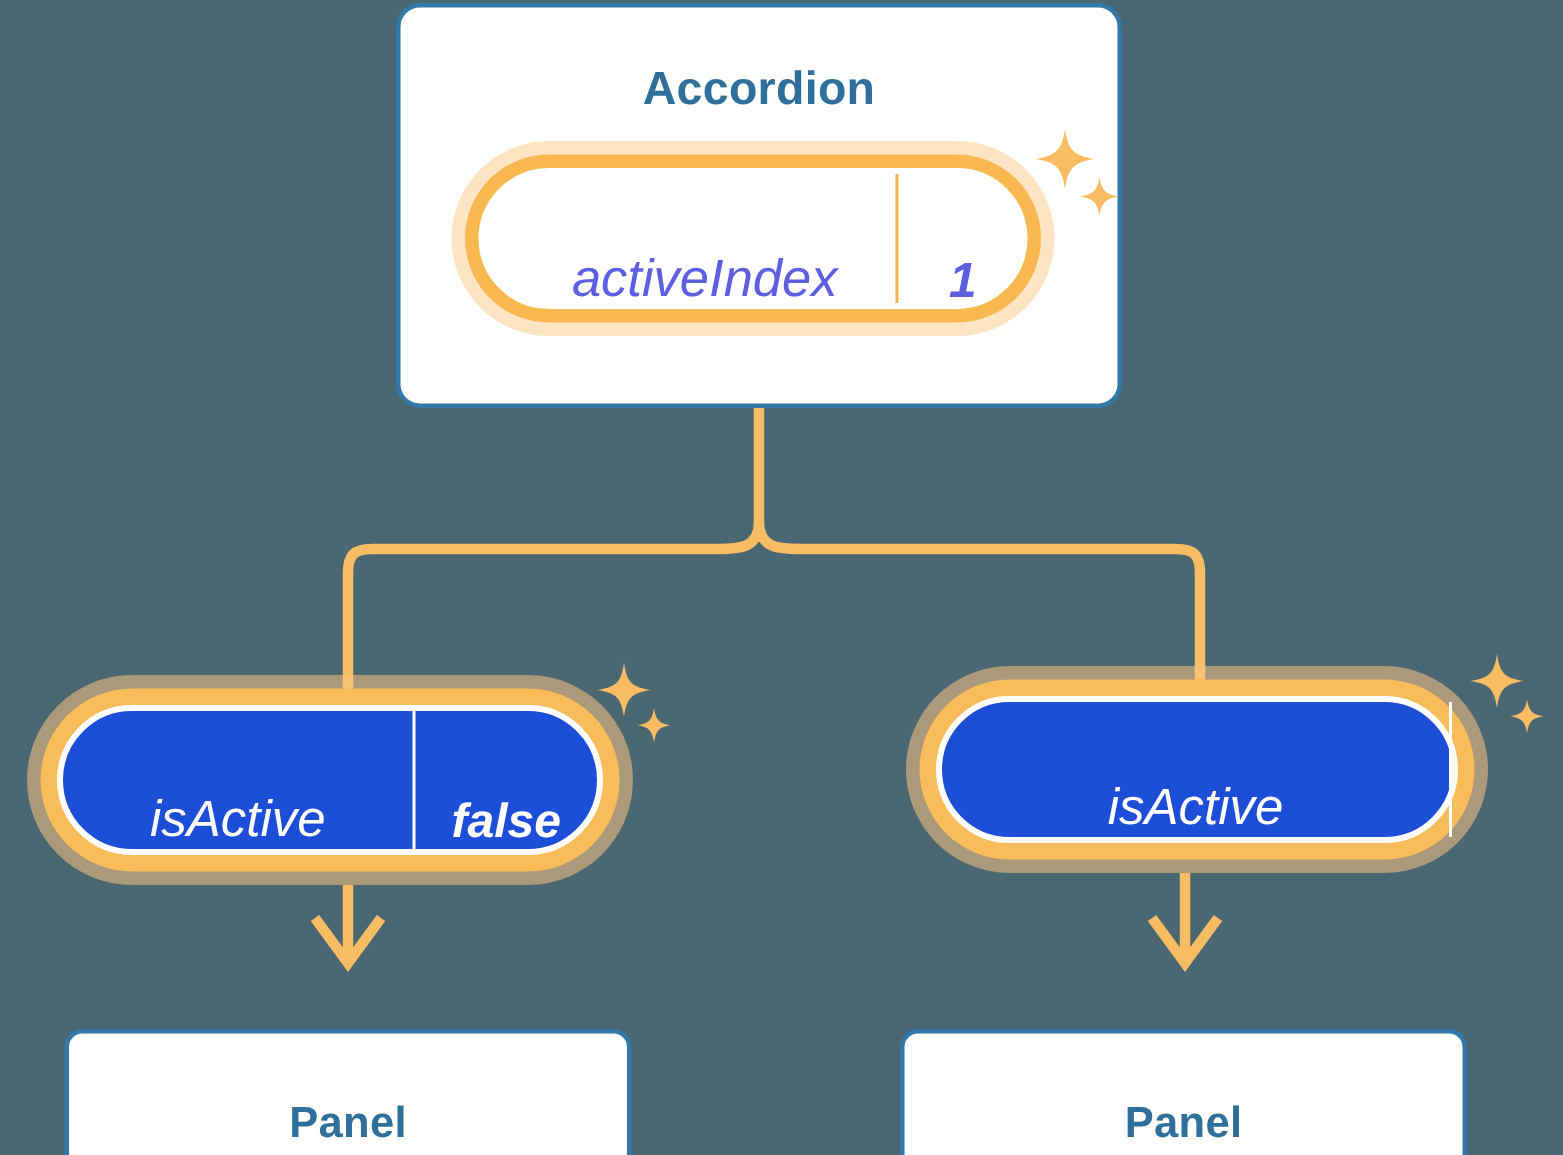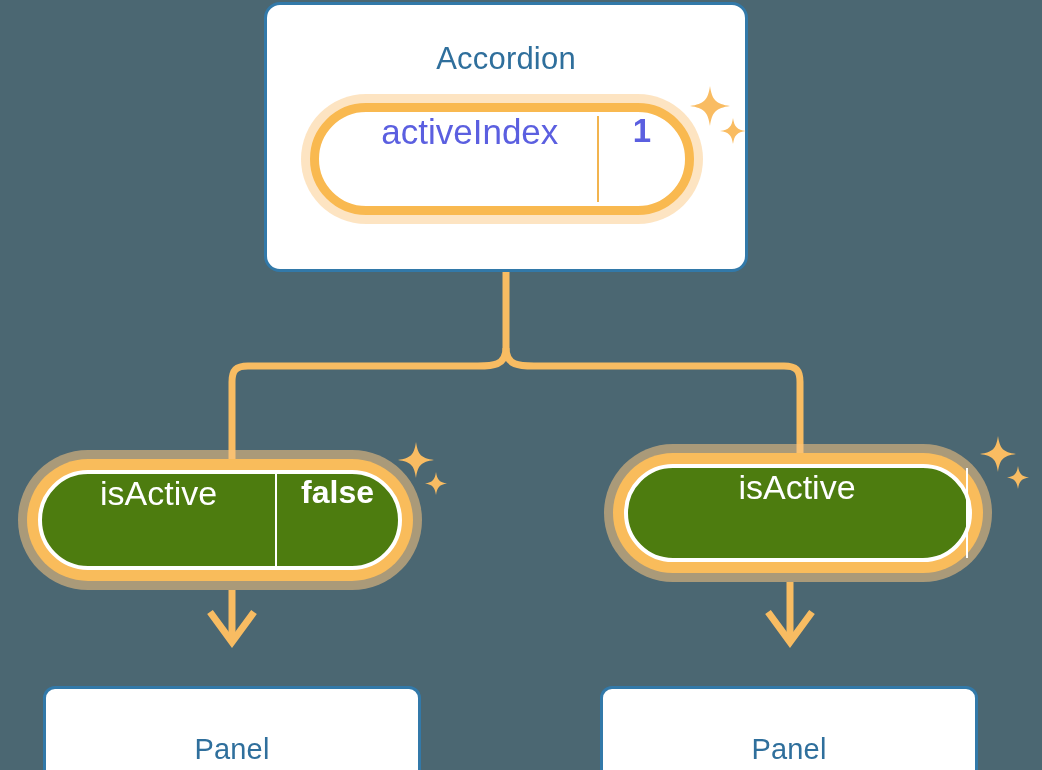--- a/index.html
+++ b/index.html
@@ -40,21 +40,21 @@
     border-radius: 14px;
     box-sizing: border-box;
   }
   .card-title {
     position: absolute;
     left: 0;
     right: 0;
     text-align: center;
     color: #2f6f9c;
     font-size: 31px;
-    font-weight: 400;
+    font-weight: 700;
     letter-spacing: 0.2px;
     white-space: nowrap;
   }
 
   #accordion-card {
     left: 264px;
     top: 2px;
     width: 484px;
     height: 270px;
     border-radius: 16px;
@@ -69,23 +69,24 @@
   }
   #panel-left  { left: 43px;  top: 646px; }
   #panel-right { left: 600px; top: 646px; }
   .panel-card .card-title { top: 44px; font-size: 29px; }
 
   
   .pill {
     position: absolute;
     z-index: 4;
     display: flex;
-    align-items: flex-start;
+    align-items: flex-end;
     box-sizing: border-box;
     border-radius: 999px;
+    font-style: italic;
   }
 
   
   #pill-top {
     left: 310px;
     top: 103px;
     width: 384px;
     height: 112px;
     background: #ffffff;
     border: 9px solid #f8b council;
@@ -93,21 +94,21 @@
     box-shadow: 0 0 0 9px rgba(250,190,110,0.42);
   }
   #pill-top .pill-key,
   #pill-top .pill-val {
     color: #5b5fe0;
   }
   #pill-top .pill-divider { background: #f2b44f; }
 
   
   .pill-filled {
-    background: #4d7c0f;
+    background: #1d4ed8;
     border: 4px solid #ffffff;
     box-shadow:
       0 0 0 11px #f9bc5b,
       0 0 0 20px rgba(250,196,128,0.55);
   }
   .pill-filled .pill-key,
   .pill-filled .pill-val {
     color: #ffffff;
   }
   .pill-filled .pill-divider { background: #ffffff; }

